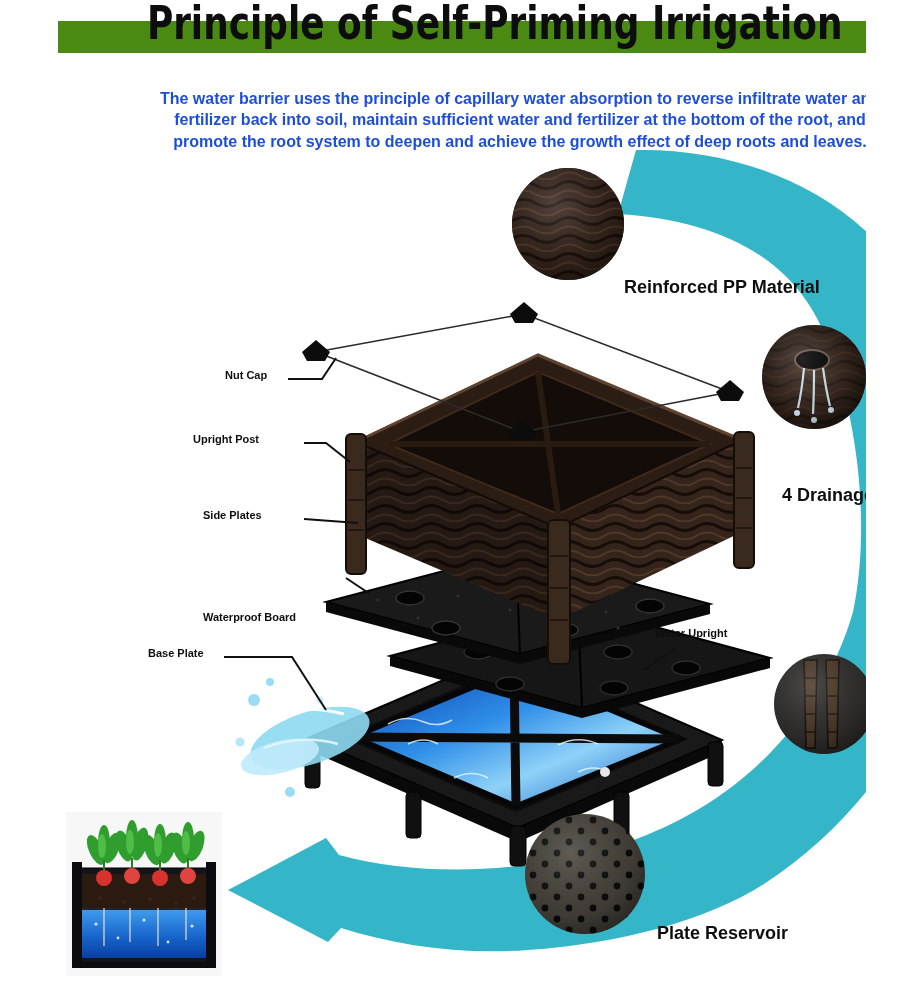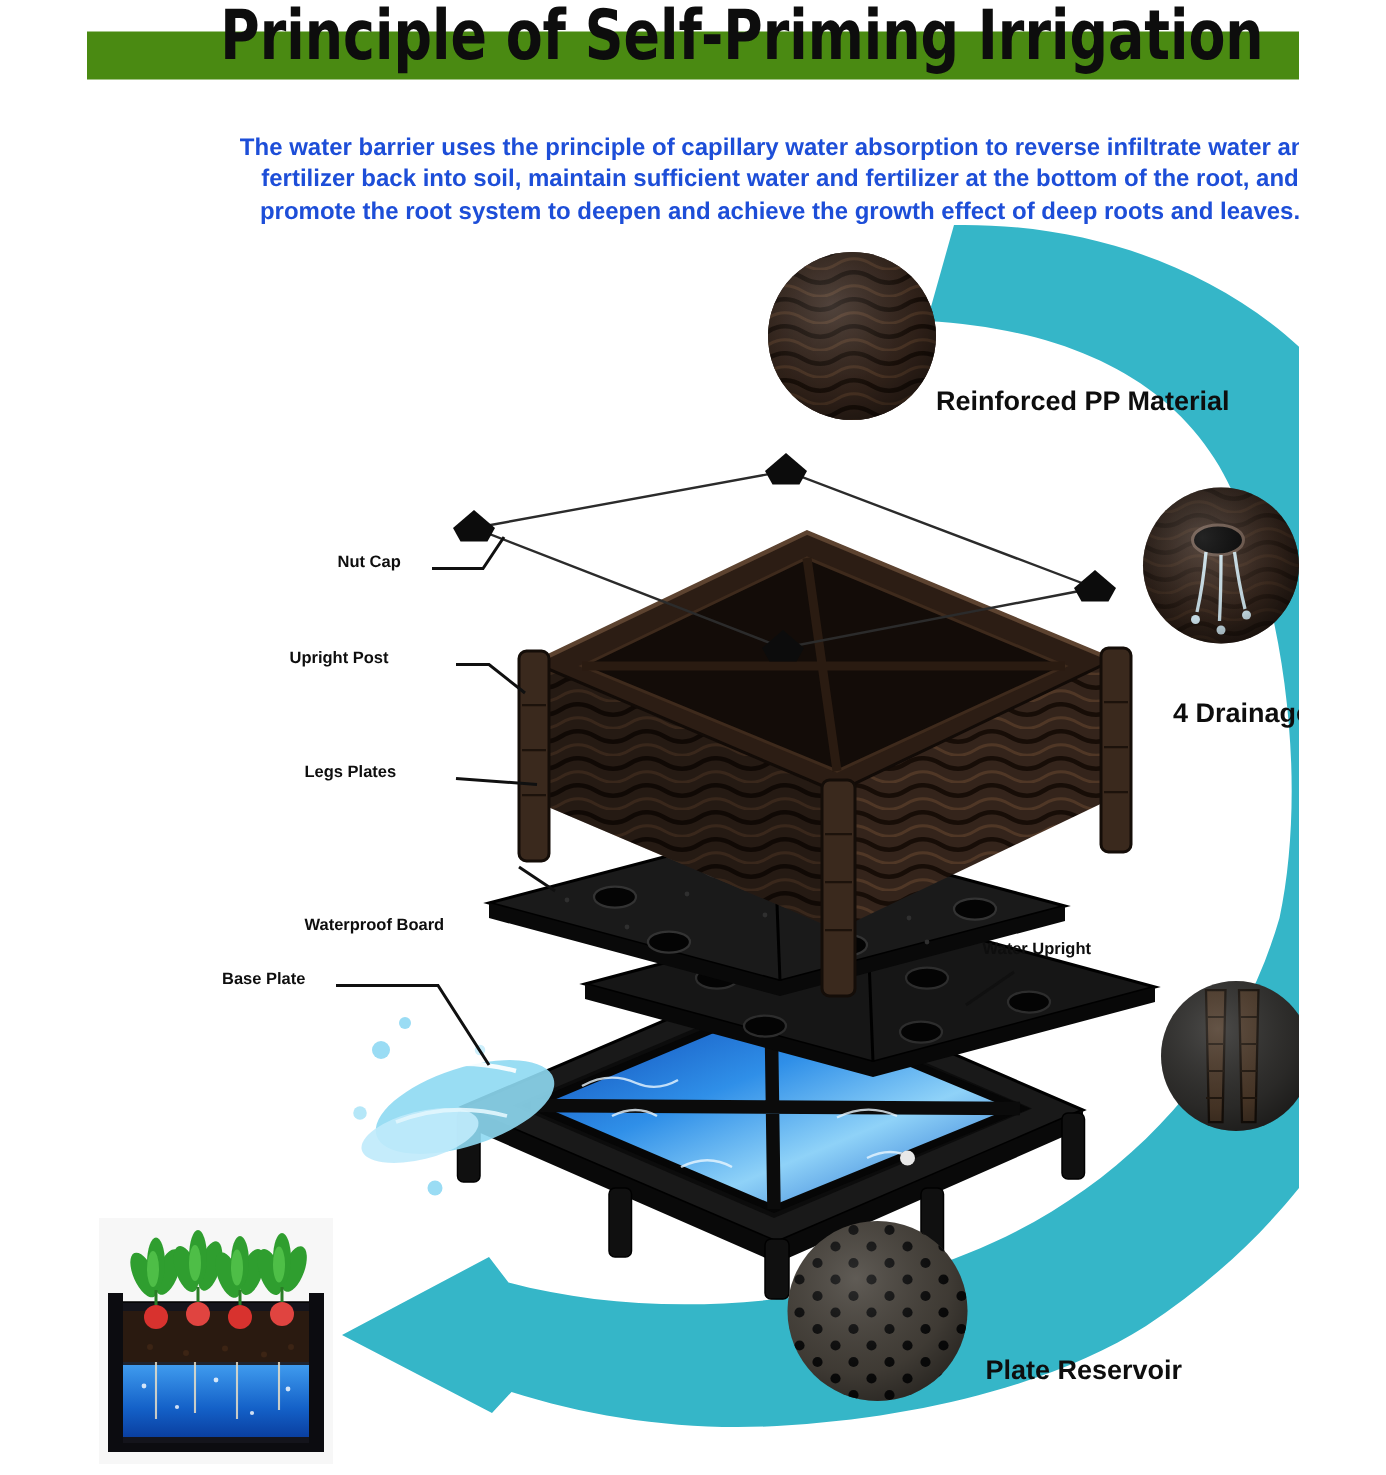--- a/index.html
+++ b/index.html
@@ -25,21 +25,21 @@
   .description {
     position:absolute; left:97px; top:64px; width:730px;
     text-align:center; font-weight:700; font-size:16px;
     line-height:1.33; color:#1d4ed8;margin-top:24px;
   }
 
   .lbl {
     position:absolute; font-weight:700; font-size:11px;
     color:#0e0e0e; white-space:nowrap;
   }
-  .lbl-feature { font-size:18px; }
+  .lbl-feature { font-size:18px;margin-top:20px; }
   .lbl-nutcap      { left:167px; top:369px; }
   .lbl-upright     { left:135px; top:433px; }
   .lbl-sideplates  { left:145px; top:509px; }
   .lbl-waterproof  { left:145px; top:567px;margin-top:44px; }
   .lbl-baseplate   { left:90px;  top:647px; }
   .lbl-blocking    { left:597px; top:627px; }
   .lbl-pp          { left:566px; top:257px; }
   .lbl-drain       { left:724px; top:465px; }
   .lbl-legs        { left:715px; top:792px; }
   .lbl-reservoir   { left:599px; top:903px; }
@@ -241,21 +241,21 @@
     </g>
   </svg>
 
   <div class="title-bar"></div>
   <h1 class="page-title">Principle of Self-Priming Irrigation</h1>
 
   <p class="description">The water barrier uses the principle of capillary water absorption to reverse infiltrate water and fertilizer back into soil, maintain sufficient water and fertilizer at the bottom of the root, and promote the root system to deepen and achieve the growth effect of deep roots and leaves.</p>
 
   <div class="lbl lbl-nutcap">Nut Cap</div>
   <div class="lbl lbl-upright">Upright Post</div>
-  <div class="lbl lbl-sideplates">Legs Plates</div>
+  <div class="lbl lbl-sideplates">Side Plates</div>
   <div class="lbl lbl-waterproof">Waterproof Board</div>
   <div class="lbl lbl-baseplate">Base Plate</div>
   <div class="lbl lbl-blocking">Water Upright</div>
 
   <div class="lbl lbl-feature lbl-pp">Reinforced PP Material</div>
   <div class="lbl lbl-feature lbl-drain">4 Drainage Holes</div>
   <div class="lbl lbl-feature lbl-reservoir">Plate Reservoir</div>
 
   <svg class="assembled-photo" width="156" height="164" viewBox="0 0 156 164">
     <defs>

